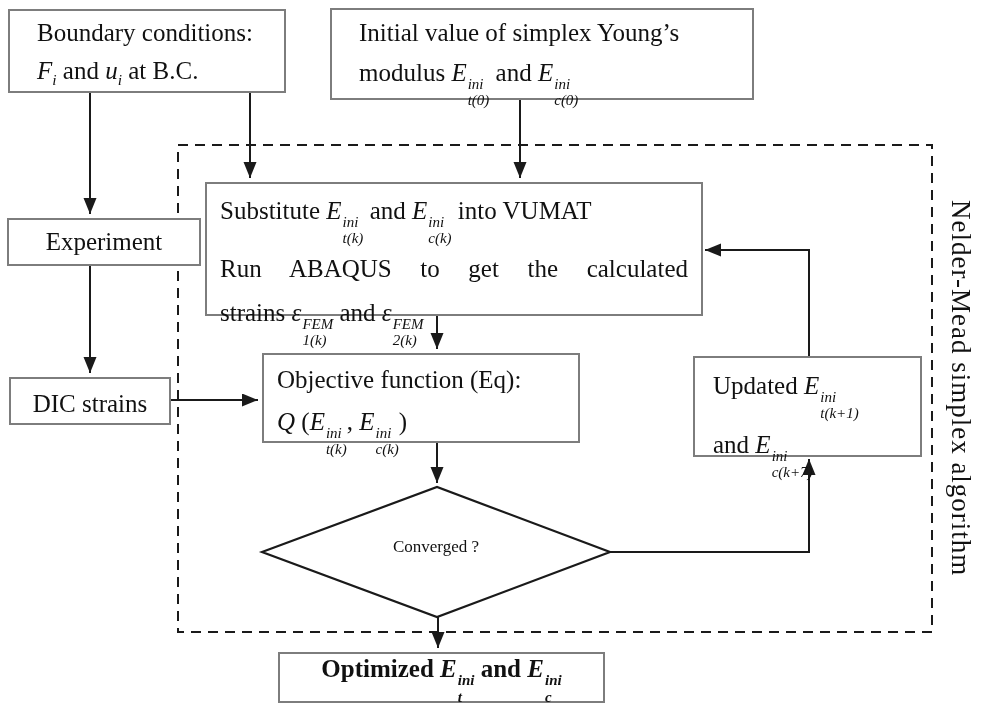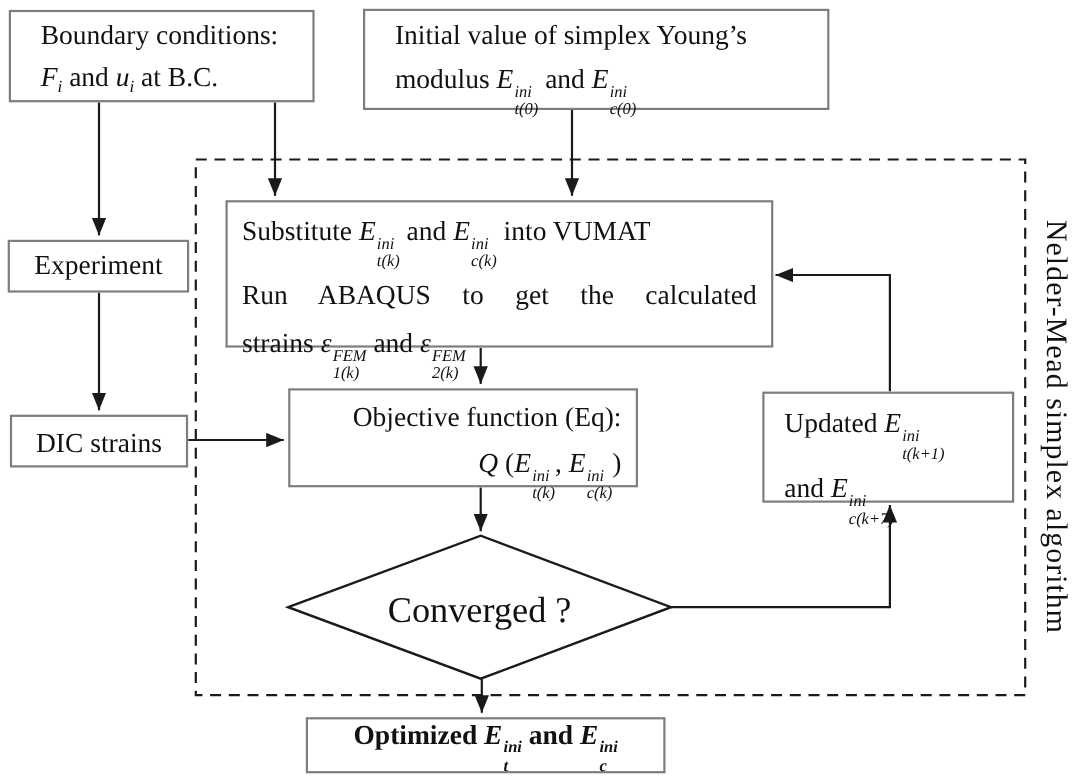--- a/index.html
+++ b/index.html
@@ -7,21 +7,21 @@
     position:relative; width:982px; height:710px; background:#ffffff;
     font-family:"Liberation Serif", serif; color:#111111; overflow:hidden;
   }
   svg.layer { position:absolute; left:0; top:0; }
   .box {
     position:absolute; box-sizing:border-box; background:#ffffff;
     border:2px solid #7d7d7d; font-size:25px; line-height:38px;
   }
   .box.center { display:flex; align-items:center; justify-content:center; }
   .pad { padding:3px 27px; }
-  .label { position:absolute; font-size:33px; }
+  .label { position:absolute; font-size:17px; }
   
   .mv { white-space:nowrap; }
   .mv em { font-style:italic; }
   .ss {
     display:inline-flex; flex-direction:column; align-items:flex-start;
     font-size:0.60em; line-height:1.08; vertical-align:-0.55em;
     font-style:italic; margin-left:1px;margin-top:21px;
   }
   .just { display:block; text-align:justify; text-align-last:justify; }
   .vert {
@@ -68,21 +68,21 @@
     <span>Initial value of simplex Young’s</span><br>
     <span>modulus </span><span class="mv"><em>E</em><span class="ss">
           <span>ini</span>
           <span>t(0)</span>
         </span></span><span> and </span><span class="mv"><em>E</em><span class="ss">
           <span>ini</span>
           <span>c(0)</span>
         </span></span>
   </div>
 
-  <div class="box center" style="left:7px; top:218px; width:165px; height:48px;">
+  <div class="box center" style="left:7px; top:218px; width:194px; height:48px;">
     <span>Experiment</span>
   </div>
 
   <div class="box center" style="left:9px; top:377px; width:162px; height:48px;align-items:flex-end;">
     <span>DIC strains</span>
   </div>
 
   <div class="box" style="left:205px; top:182px; width:498px; height:134px; padding:5px 13px; line-height:44px;">
     <span><span>Substitute </span><span class="mv"><em>E</em><span class="ss">
             <span>ini</span>
@@ -94,21 +94,21 @@
     <span class="just">Run ABAQUS to get the calculated</span>
     <span><span>strains </span><span class="mv"><em>ε</em><span class="ss">
             <span>FEM</span>
             <span>1(k)</span>
           </span></span><span> and </span><span class="mv"><em>ε</em><span class="ss">
             <span>FEM</span>
             <span>2(k)</span>
           </span></span></span>
   </div>
 
-  <div class="box" style="left:262px; top:353px; width:318px; height:90px; padding:4px 13px; line-height:42px;text-align:right;">
+  <div class="box" style="left:262px; top:353px; width:318px; height:90px; padding:4px 13px; line-height:42px;">
     <span>Objective function (Eq):</span><br>
     <span><em>Q</em><span> (</span><span class="mv"><em>E</em><span class="ss">
             <span>ini</span>
             <span>t(k)</span>
           </span></span><span>, </span><span class="mv"><em>E</em><span class="ss">
             <span>ini</span>
             <span>c(k)</span>
           </span></span><span>)</span></span>
   </div>
 

